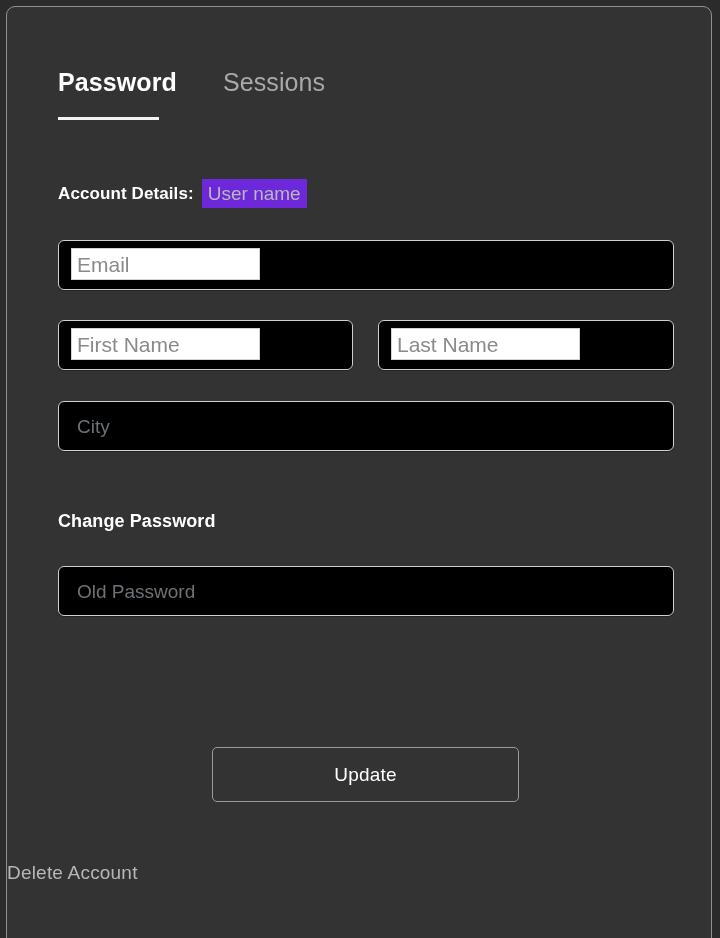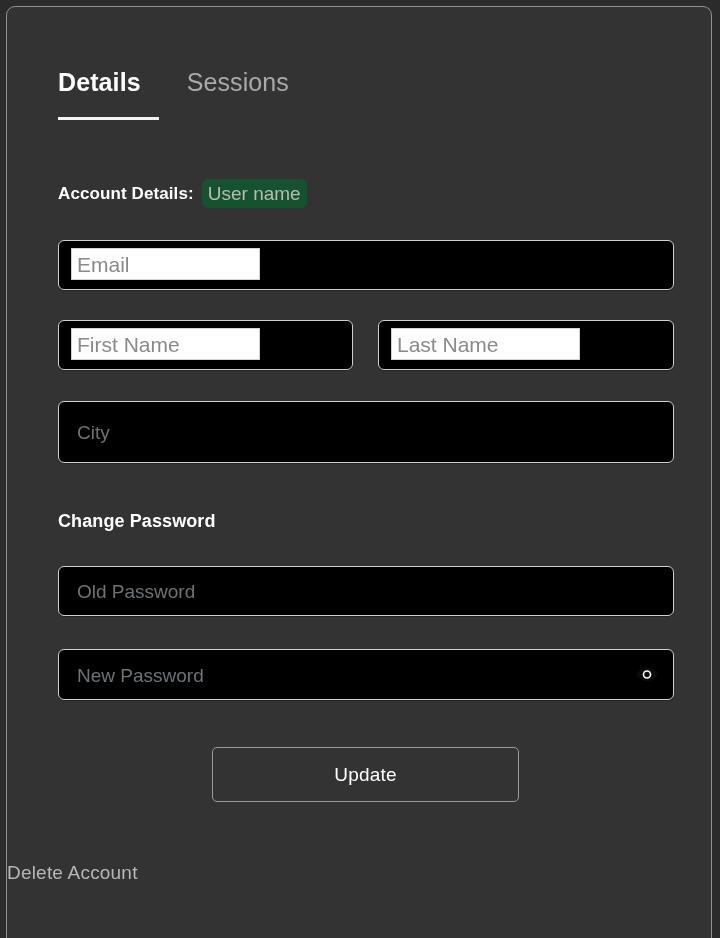--- a/index.html
+++ b/index.html
@@ -82,29 +82,28 @@
   }
   .account-label {
     color: #ffffff;
     font-size: 17px;
     font-weight: 700;
     letter-spacing: .1px;
     line-height: 29px;
   }
   .username-chip {
     margin-left: 8px;
-    background: #14532d;
+    background: #6d28d9;
     color: #b9b9b9;
     font-size: 19px;
     line-height: 29px;
     height: 29px;
     padding: 0 6px;
     box-sizing: border-box;
     white-space: nowrap;
-    border-radius: 6px;
   }
 
   
   .field {
     position: absolute;
     background: #000000;
     border-radius: 6px;
     box-sizing: border-box;
     border: 1px solid #cfcfcf;
     box-shadow: 0 1px 0 rgba(0,0,0,0.30);
@@ -139,21 +138,21 @@
 
   #field-email      { left: 51px;  top: 233px; width: 616px; height: 50px; }
   #inner-email      { left: 12px;  top: 7px;   width: 189px; height: 32px; }
 
   #field-first      { left: 51px;  top: 313px; width: 295px; height: 50px; }
   #inner-first      { left: 12px;  top: 7px;   width: 189px; height: 32px; }
 
   #field-last       { left: 371px; top: 313px; width: 296px; height: 50px; }
   #inner-last       { left: 12px;  top: 7px;   width: 189px; height: 32px; }
 
-  #field-city       { left: 51px;  top: 394px; width: 616px; height: 62px; }
+  #field-city       { left: 51px;  top: 394px; width: 616px; height: 50px; }
   #field-oldpass    { left: 51px;  top: 559px; width: 616px; height: 50px; }
   #field-newpass    { left: 51px;  top: 642px; width: 616px; height: 51px; }
 
   
   .section-title {
     position: absolute;
     left: 51px;
     top: 503px;
     color: #ffffff;
     font-size: 18px;
@@ -209,21 +208,21 @@
   }
 </style>
 </head>
 <body>
 
 <div class="app-frame">
   <div class="content">
 
     <div class="tabbar">
       <div class="tab active">
-        <span>Details</span>
+        <span>Password</span>
         <span class="tab-underline"></span>
       </div>
       <div class="tab inactive">
         <span>Sessions</span>
       </div>
     </div>
 
     <div class="account-row">
       <span class="account-label">Account Details:</span>
       <span class="username-chip">User name</span>
@@ -250,29 +249,19 @@
     <div class="field" id="field-city">
       <span class="plain-ph">City</span>
     </div>
 
     <div class="section-title">Change Password</div>
 
     <div class="field" id="field-oldpass">
       <span class="plain-ph">Old Password</span>
     </div>
 
-    <div class="field" id="field-newpass">
-      <span class="plain-ph">New Password</span>
-      <span class="eye-toggle">
-        <svg width="22" height="15" viewBox="0 0 22 15" aria-hidden="true">
-          <path d="M11 0.6 C5.4 0.6 1.6 4.6 0.5 7.5 C1.6 10.4 5.4 14.4 11 14.4 C16.6 14.4 20.4 10.4 21.5 7.5 C20.4 4.6 16.6 0.6 11 0.6 Z" fill="#0b0b0b"></path>
-          <circle cx="11" cy="7.5" r="4.3" fill="#ffffff"></circle>
-          <circle cx="11" cy="7.5" r="2.7" fill="#0b0b0b"></circle>
-        </svg>
-      </span>
-    </div>
 
     <button class="update-btn">Update</button>
 
     <div class="delete-link">Delete Account</div>
 
   </div>
 </div>
 
 </body></html>

